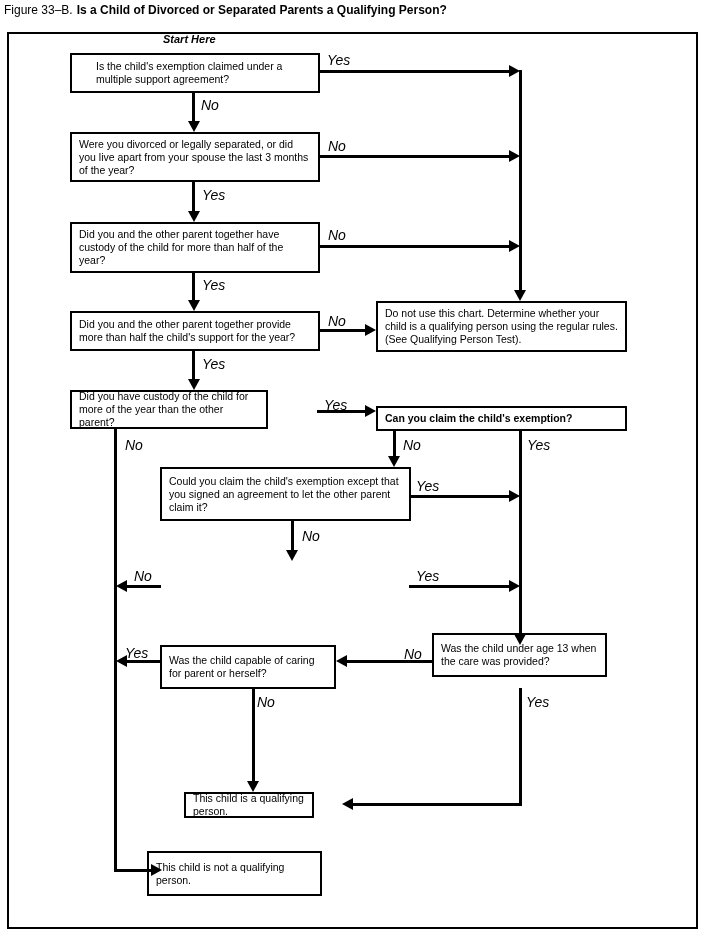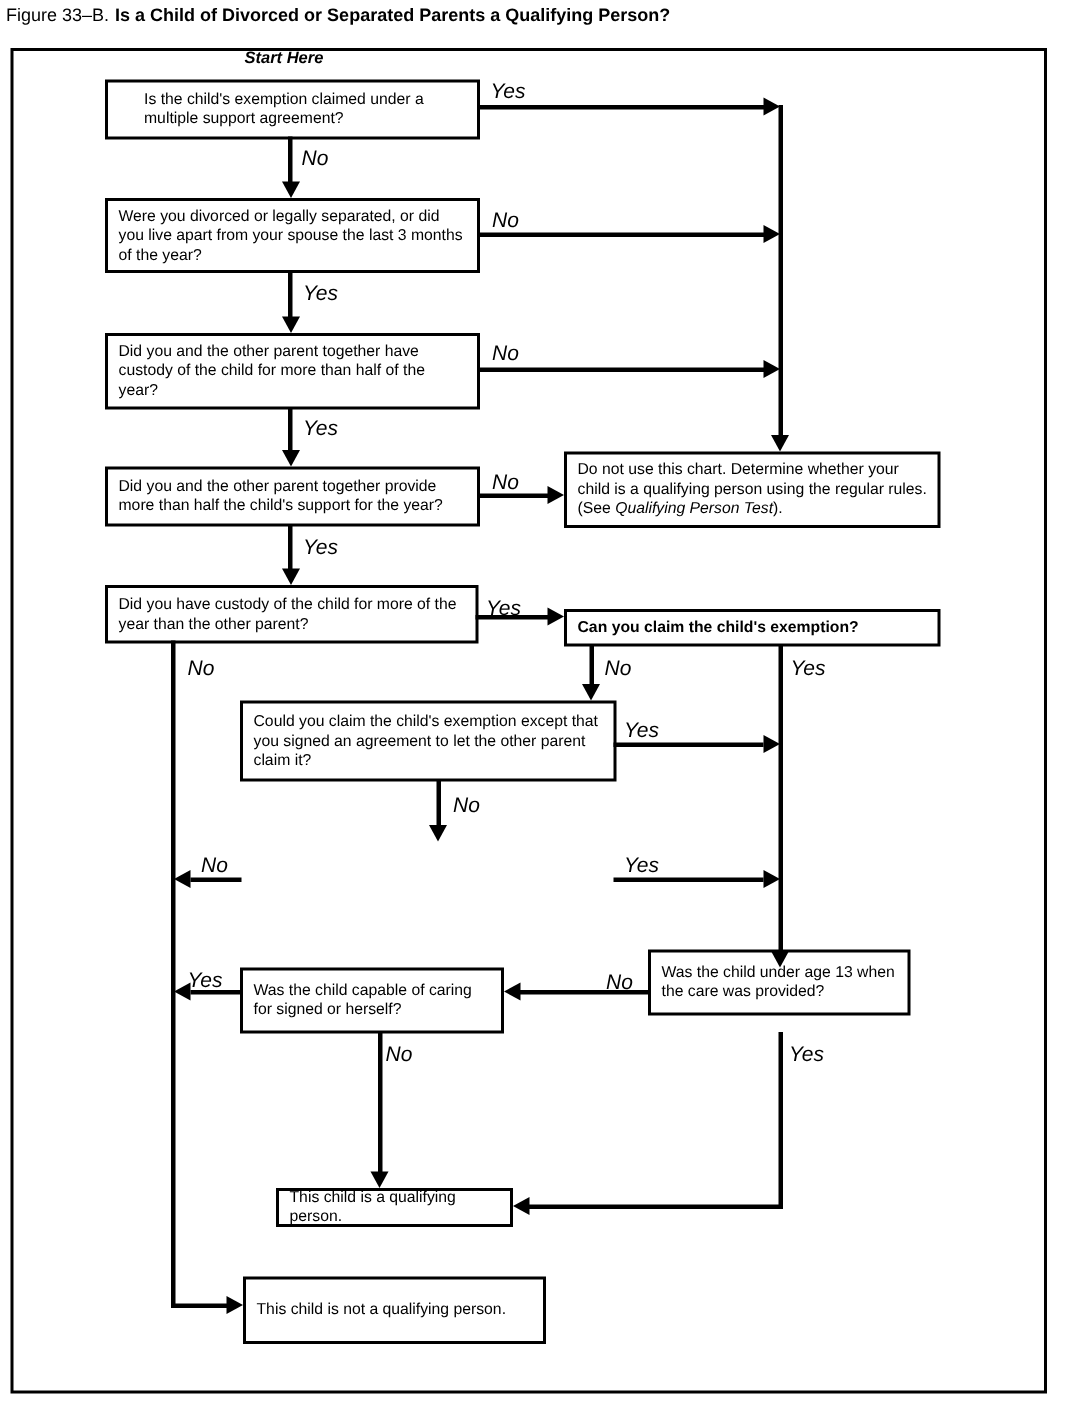--- a/index.html
+++ b/index.html
@@ -18,21 +18,21 @@
     font-size:10.5px;line-height:13px;padding:2px 7px;
     display:flex;align-items:center;text-align:left;
   }
   .lbl{position:absolute;font-size:14px;font-style:italic;white-space:nowrap;}
   .hline{position:absolute;height:3px;background:#000;}
   .vline{position:absolute;width:3px;background:#000;}
   .tri{position:absolute;width:0;height:0;}
   .tri-r{border-top:6px solid transparent;border-bottom:6px solid transparent;border-left:11px solid #000;}
   .tri-l{border-top:6px solid transparent;border-bottom:6px solid transparent;border-right:11px solid #000;}
   .tri-d{border-left:6px solid transparent;border-right:6px solid transparent;border-top:11px solid #000;}
-  .em{font-style:italic;}
+  .em{}
 </style>
 </head>
 <body>
 
 <div id="canvas">
 
   <div class="fig-title">
     <span class="plain">Figure 33–B.</span><span class="bold">Is a Child of Divorced or Separated Parents a Qualifying Person?</span>
   </div>
 
@@ -45,43 +45,43 @@
     </div>
   <div class="node" style="left:70px;top:132px;width:250px;height:50px;">
       <span>Were you divorced or legally separated, or did you live apart from your spouse the last 3 months of the year?</span>
     </div>
   <div class="node" style="left:70px;top:311px;width:250px;height:40px;">
       <span>Did you and the other parent together provide more than half the child's support for the year?</span>
     </div>
   <div class="node" style="left:70px;top:222px;width:250px;height:51px;">
       <span>Did you and the other parent together have custody of the child for more than half of the year?</span>
     </div>
-  <div class="node" style="left:70px;top:390px;width:249px;height:39px;justify-content:center;">
+  <div class="node" style="left:70px;top:390px;width:198px;height:39px;justify-content:center;">
       <span>Did you have custody of the child for more of the year than the other parent?</span>
     </div>
 
   <div class="node" style="left:376px;top:301px;width:251px;height:51px;">
     <span><span>Do not use this chart. Determine whether your child is a qualifying person using the regular rules. (See </span><span class="em">Qualifying Person Test</span><span>).</span></span>
   </div>
   <div class="node" style="left:376px;top:406px;width:251px;height:25px;font-weight:bold;">
       <span>Can you claim the child's exemption?</span>
     </div>
   <div class="node" style="left:160px;top:467px;width:251px;height:54px;">
       <span>Could you claim the child's exemption except that you signed an agreement to let the other parent claim it?</span>
     </div>
   <div class="node" style="left:160px;top:645px;width:176px;height:44px;">
-      <span>Was the child capable of caring for signed or herself?</span>
+      <span>Was the child capable of caring for parent or herself?</span>
     </div>
   <div class="node" style="left:432px;top:633px;width:175px;height:44px;">
       <span>Was the child under age 13 when the care was provided?</span>
     </div>
-  <div class="node" style="left:184px;top:792px;width:158px;height:26px;justify-content:flex-end;">
+  <div class="node" style="left:184px;top:792px;width:130px;height:26px;justify-content:flex-end;">
       <span>This child is a qualifying person.</span>
     </div>
-  <div class="node" style="left:162px;top:851px;width:202px;height:45px;">
+  <div class="node" style="left:147px;top:851px;width:175px;height:45px;">
       <span>This child is not a qualifying person.</span>
     </div>
 
   <div class="vline" style="left:192px;top:91px;height:31px;"></div>
   <div class="tri tri-d" style="left:188px;top:121px;"></div>
   <div class="vline" style="left:192px;top:181px;height:31px;"></div>
   <div class="tri tri-d" style="left:188px;top:211px;"></div>
   <div class="vline" style="left:192px;top:272px;height:29px;"></div>
   <div class="tri tri-d" style="left:188px;top:300px;"></div>
   <div class="vline" style="left:192px;top:350px;height:30px;"></div>

